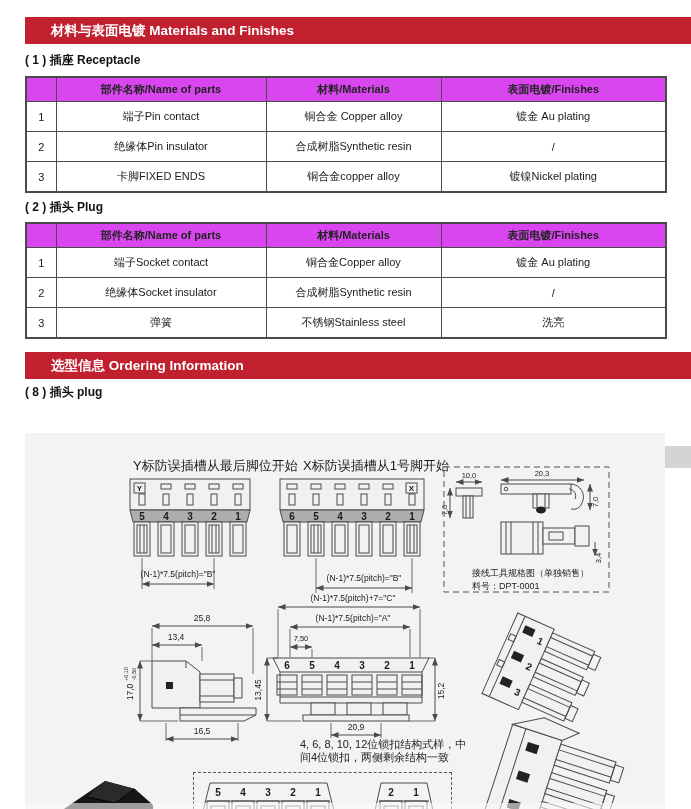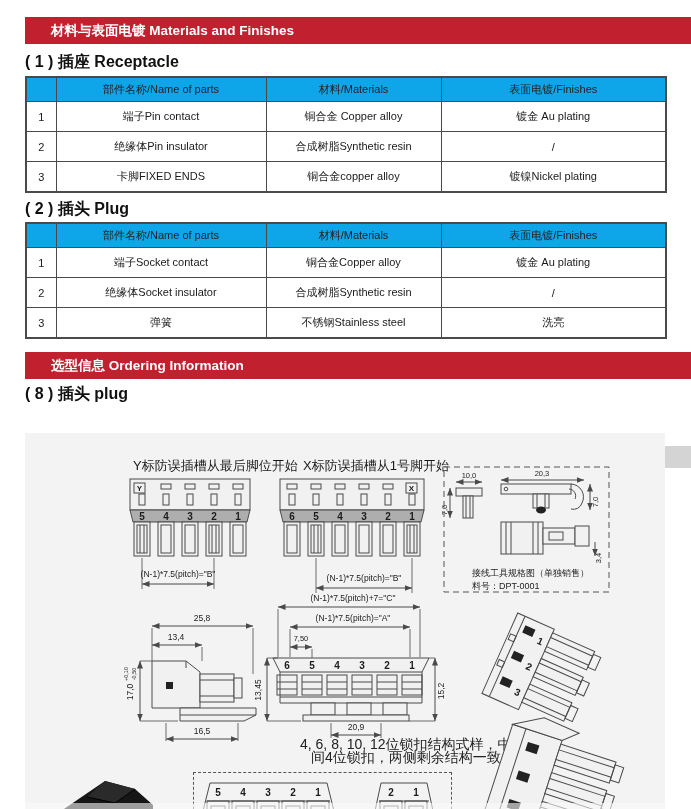--- a/index.html
+++ b/index.html
@@ -1,45 +1,45 @@
 <!DOCTYPE html>
 <html><head>
 <meta charset="utf-8">
 <style>
   html,body{margin:0;padding:0;background:#fff;}
   .page{position:relative;width:691px;height:809px;background:#ffffff;overflow:hidden;
         font-family:"Liberation Sans","DejaVu Sans",sans-serif;color:#1a1a1a;}
   .band{position:absolute;left:25px;width:666px;box-sizing:border-box;padding-left:26px;}
   .band.red{height:27px;line-height:27px;background:#c1202f;color:#ffffff;font-size:13.5px;font-weight:bold;}
   .band.gray{height:22px;line-height:22px;background:#d4d4d4;color:#333;font-size:11px;margin-top:39px;}
-  .subtitle{position:absolute;left:25px;font-size:16px;font-weight:bold;color:#111;}
+  .subtitle{position:absolute;left:25px;font-size:12px;font-weight:bold;color:#111;}
   table.spec{position:absolute;left:25px;width:640px;border-collapse:collapse;table-layout:fixed;
              font-size:11px;background:#fff;border:2px solid #4a4a4a;}
   table.spec th,table.spec td{border:1px solid #4a4a4a;text-align:center;padding:0;}
-  table.spec thead th{height:23px;background:#0ea5e9;font-weight:normal;color:#222;}
+  table.spec thead th{height:23px;background:#d946ef;font-weight:bold;color:#222;}
   table.spec td{height:29px;color:#1a1a1a;}
   .canvas{position:absolute;left:25px;top:433px;width:640px;height:376px;background:#f3f3f3;overflow:hidden;}
   .canvas .lbl{position:absolute;font-size:13px;color:#1a1a1a;white-space:nowrap;}
   .canvas svg{position:absolute;overflow:visible;}
   svg rect,svg line,svg path,svg polygon,svg polyline,svg circle{stroke:#4a4a4a;stroke-width:1;fill:none;}
   svg .part{fill:#f1f1f1;}
   svg .strip{fill:#aeaeae;}
   svg .darkfill{fill:#222;stroke:none;}
   svg .blackfill{fill:#161616;stroke:none;}
   svg .facet{fill:#2a2a2a;stroke:none;}
   svg text{stroke:none;fill:#1c1c1c;font-family:"Liberation Sans","DejaVu Sans",sans-serif;}
   svg text.num{font-size:10px;font-weight:bold;text-anchor:middle;}
   svg text.mark{font-size:8px;font-weight:bold;text-anchor:middle;}
   svg text.dimtxt{font-size:8.5px;text-anchor:middle;}
   svg text.dimsm{font-size:7.5px;text-anchor:middle;}
   svg text.tol{font-size:5.5px;text-anchor:middle;}
   svg text.cap{font-size:9px;}
   svg line.ext{stroke-width:0.8;}
   .dashedbox{position:absolute;border:1.2px dashed #555;}
-  .note{position:absolute;font-size:14px;line-height:12.5px;color:#222;white-space:nowrap;text-align:center;}
+  .note{position:absolute;font-size:11px;line-height:12.5px;color:#222;white-space:nowrap;}
   .fade{position:absolute;background:rgba(250,250,250,0.6);}
 </style>
 </head>
 <body>
 
 <div class="page">
 
   <div class="band red" style="top:17px">材料与表面电镀 Materials and Finishes</div>
 
   <div class="subtitle" style="top:52px">( 1 ) 插座 Receptacle</div>

